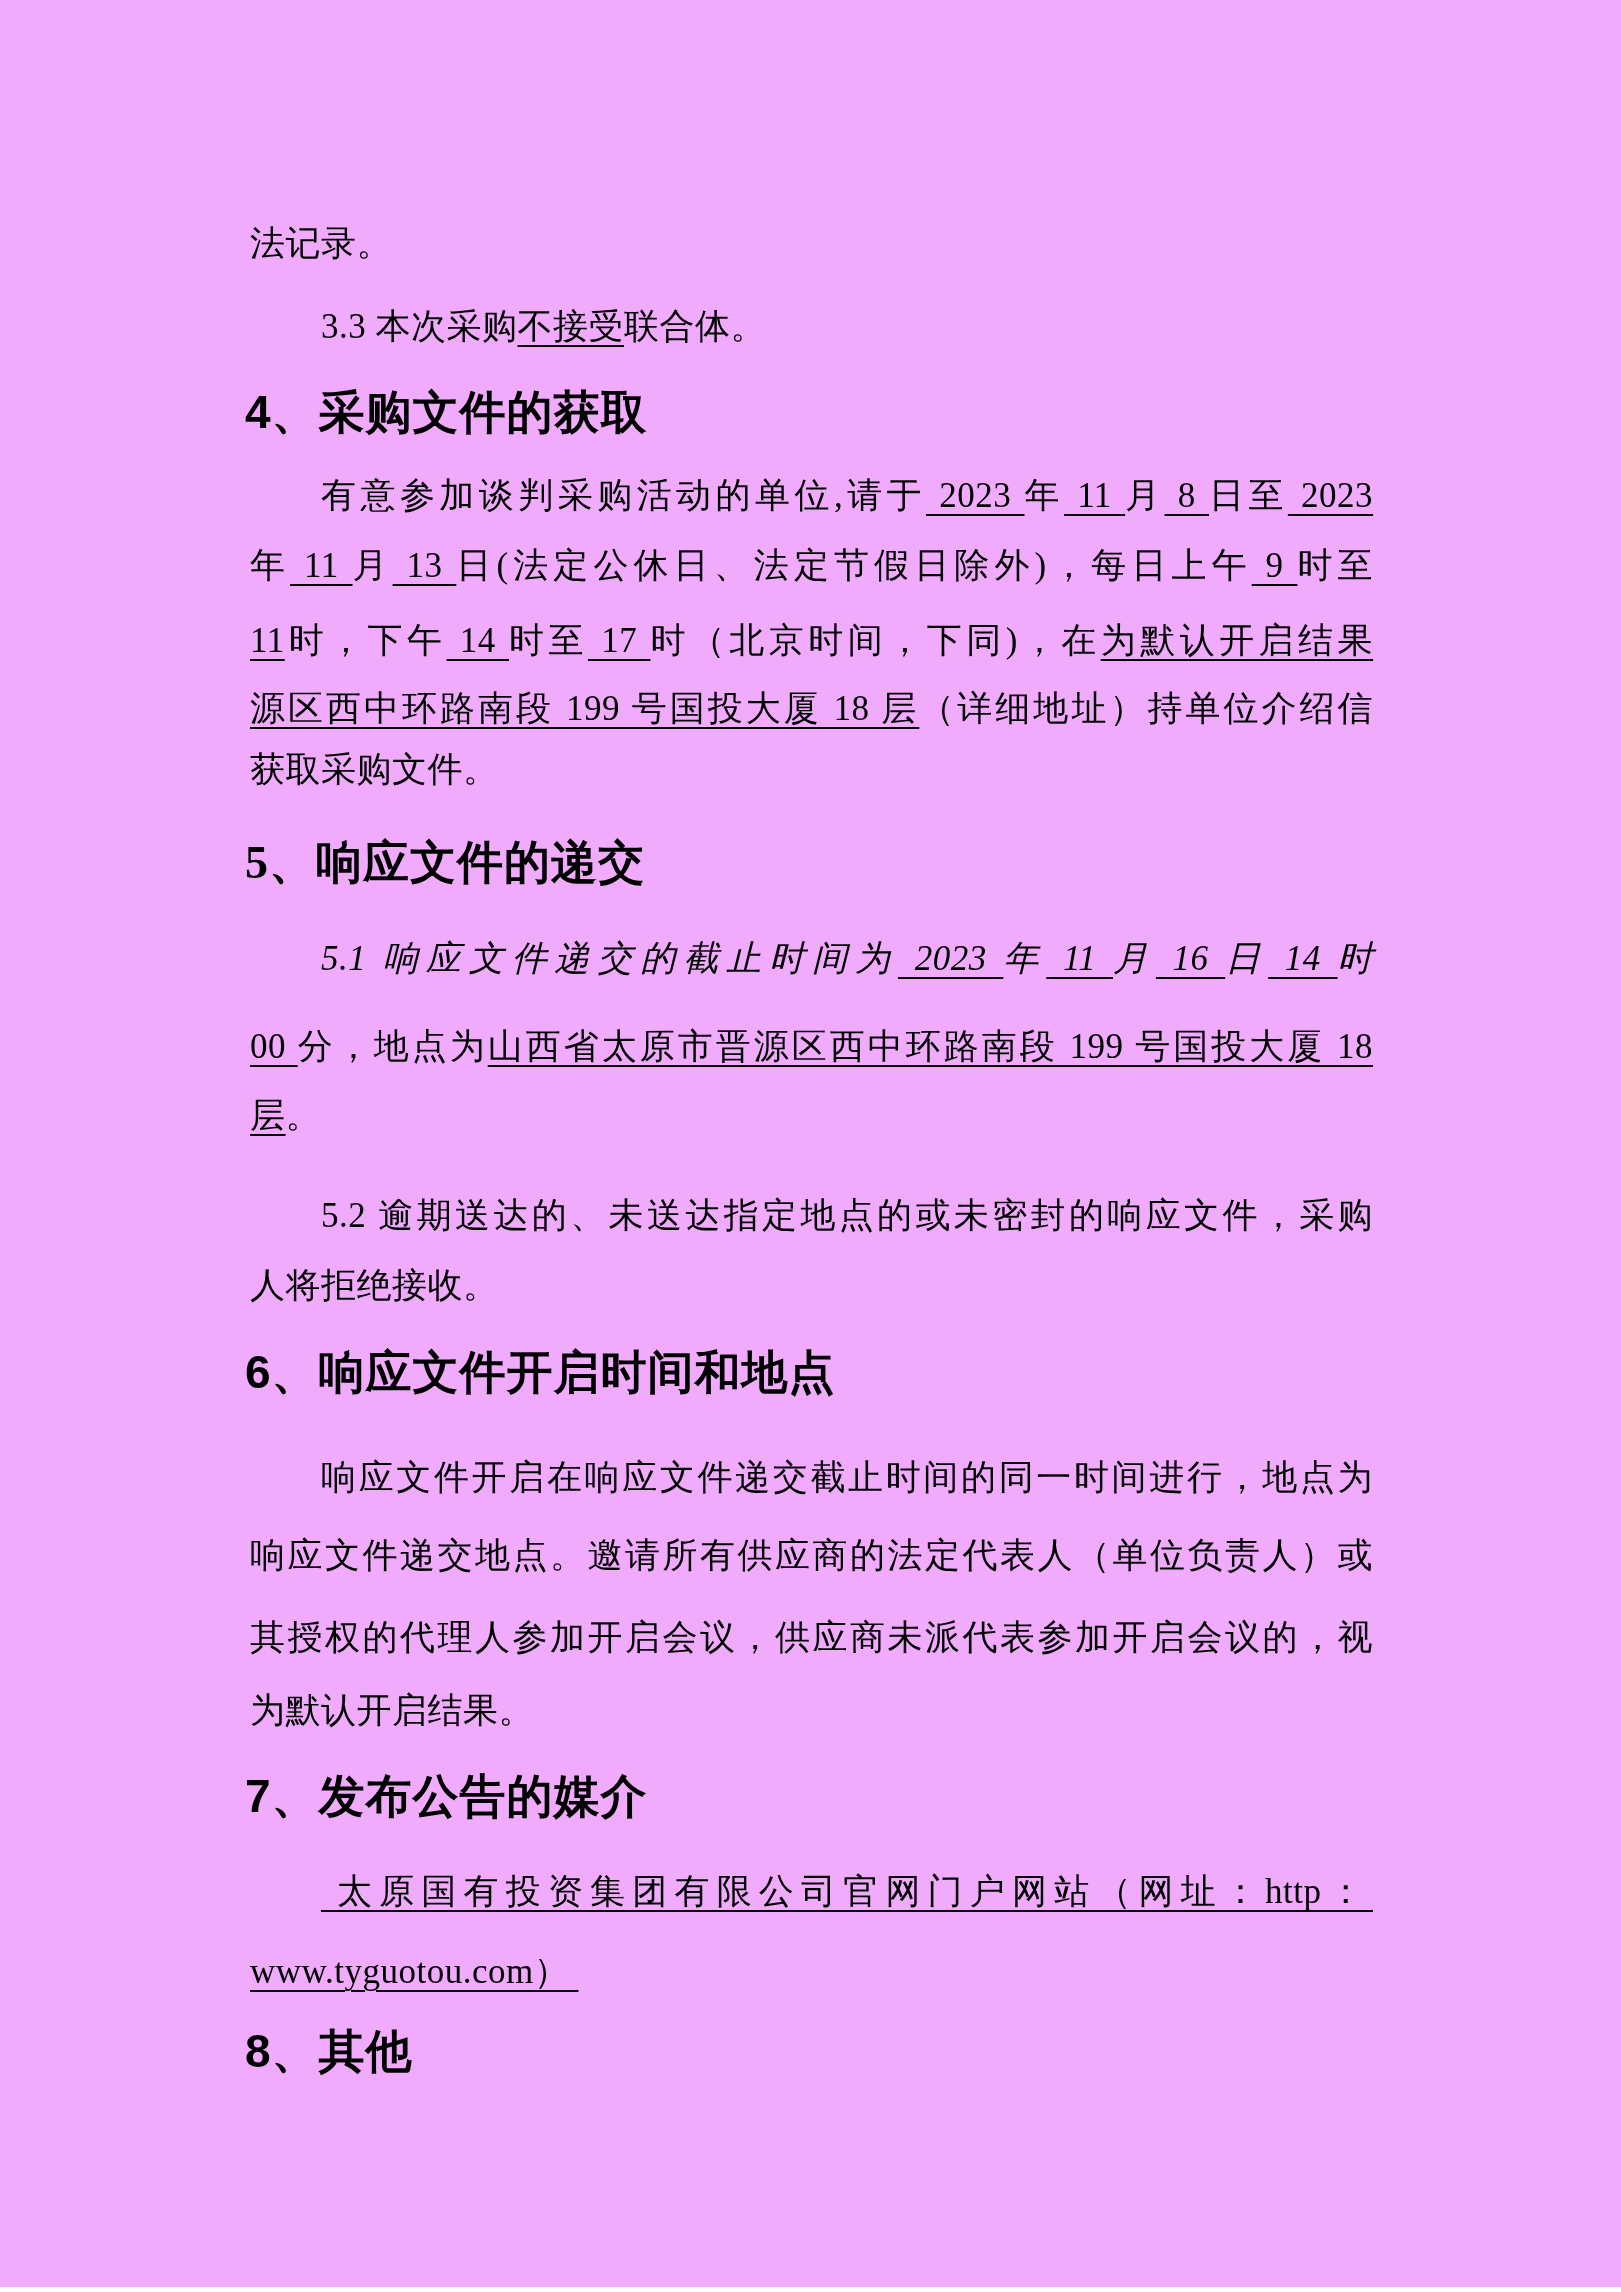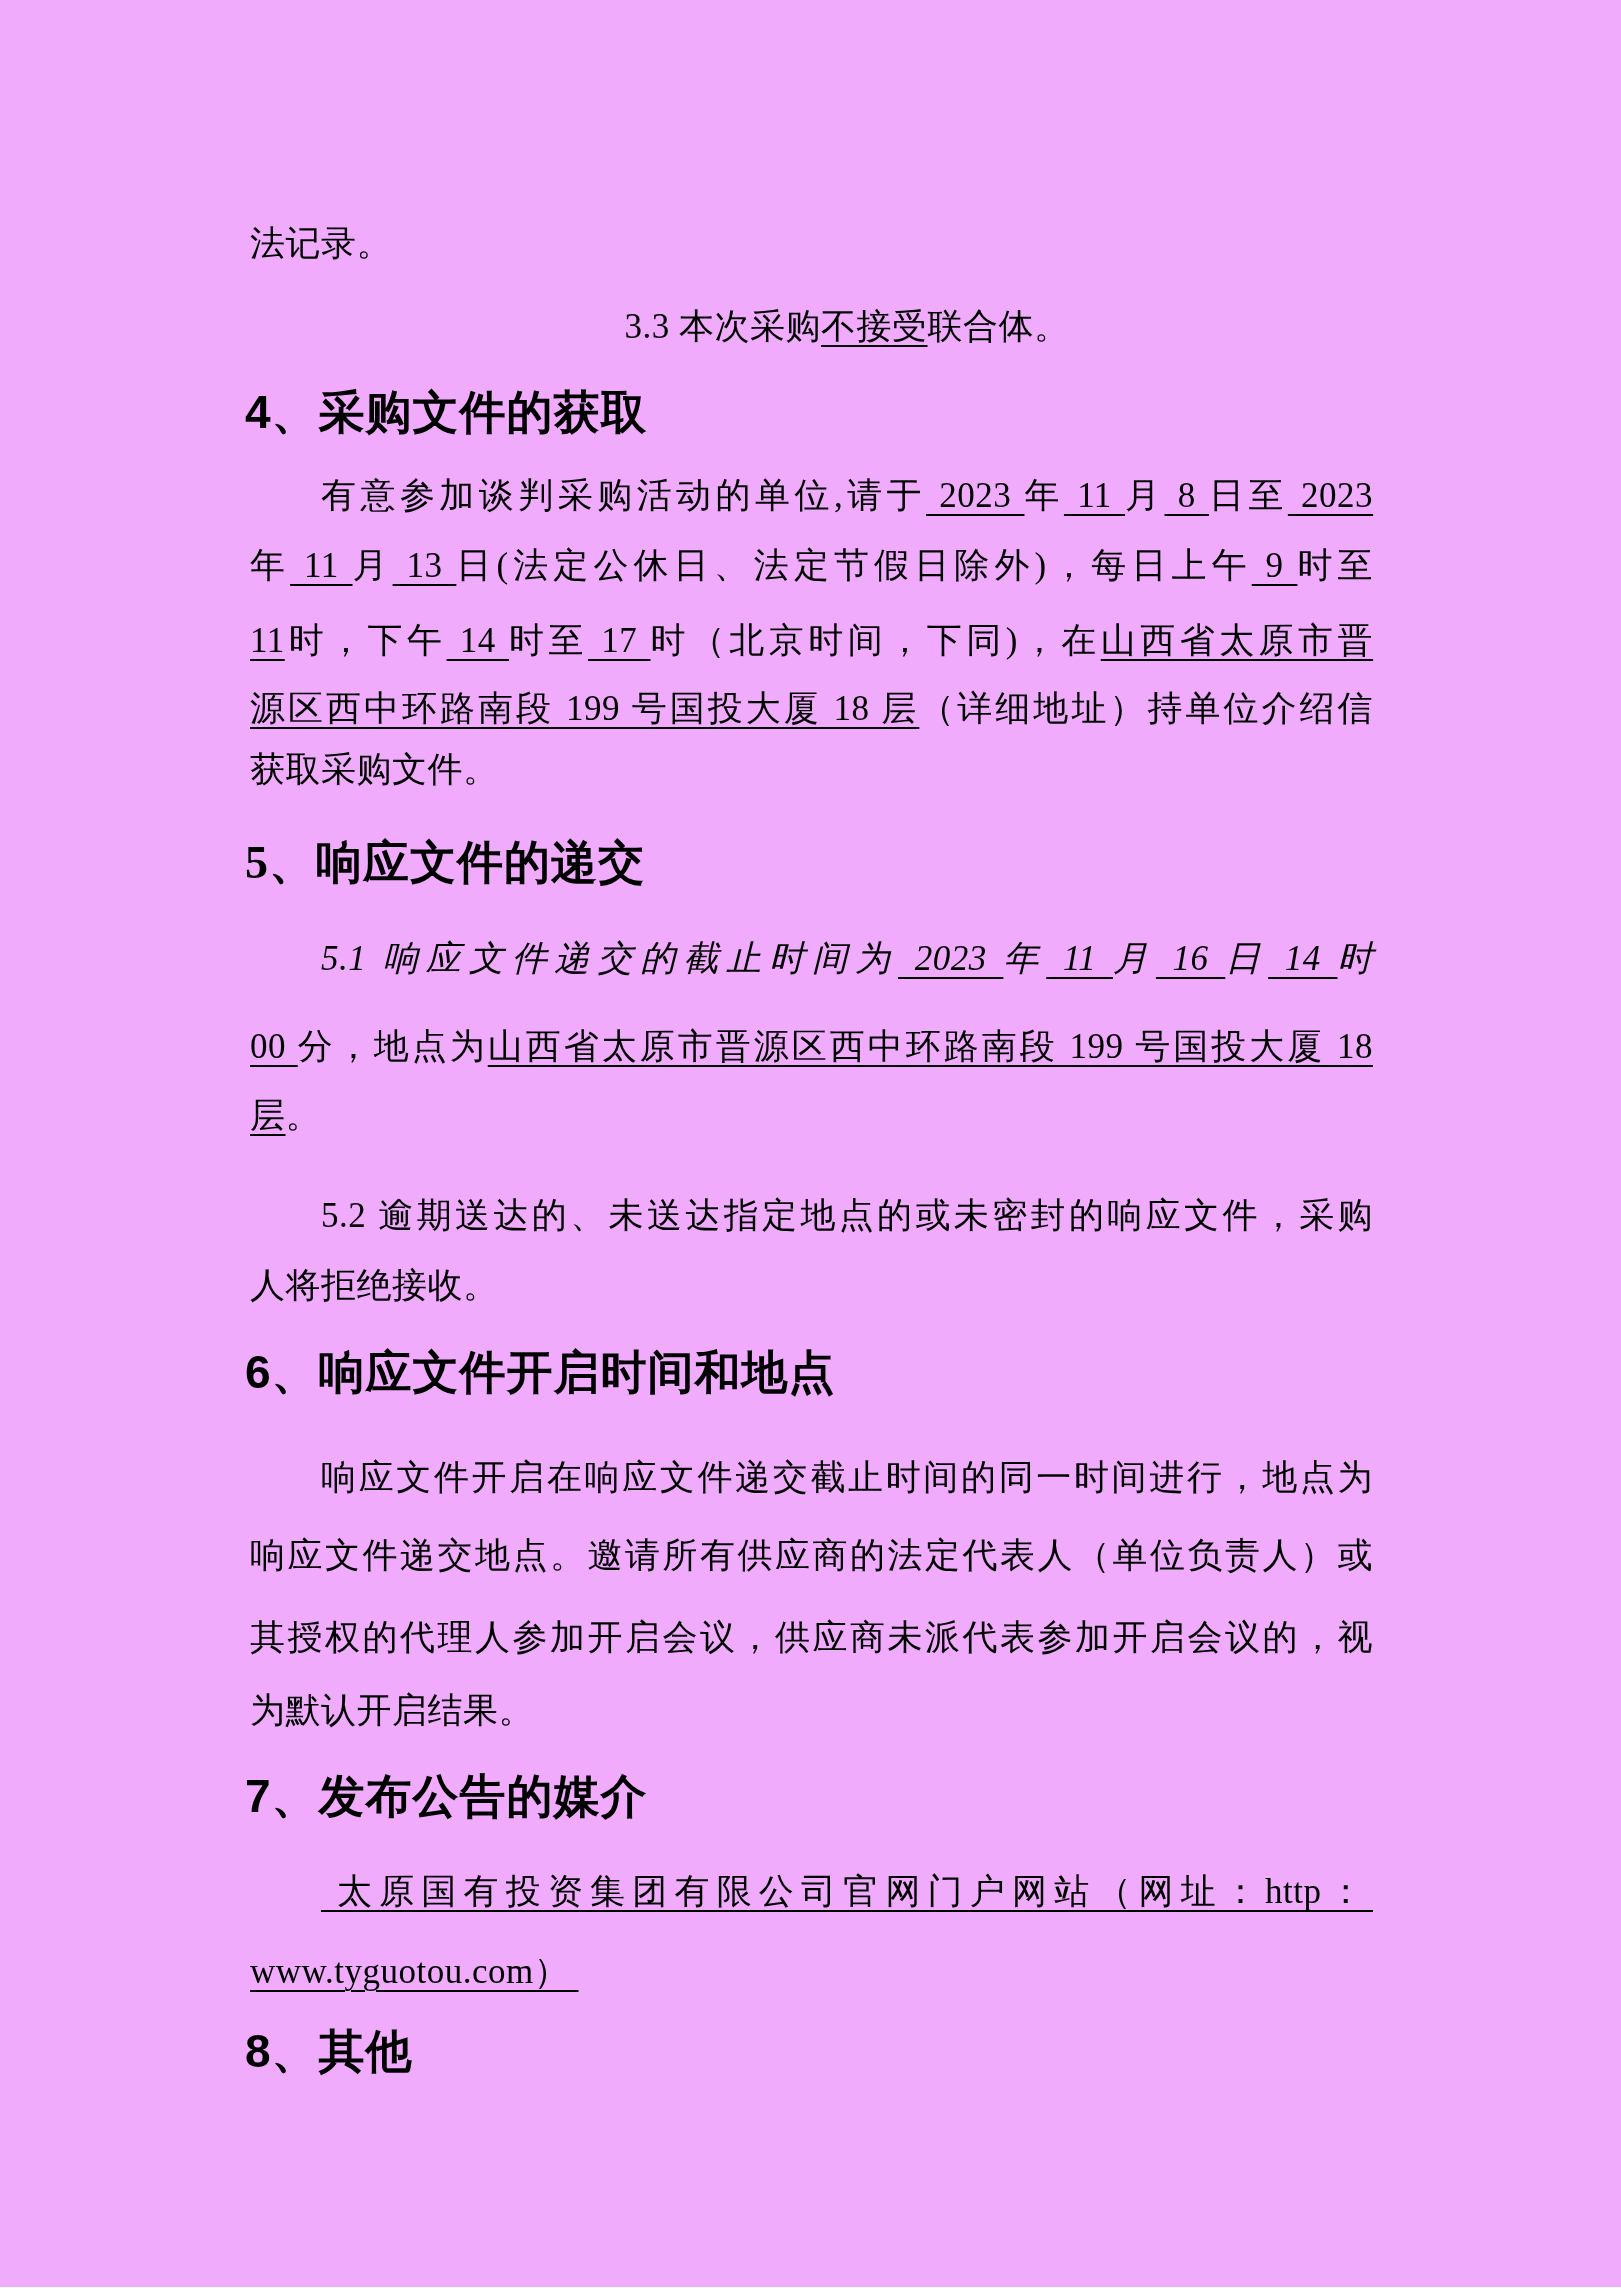--- a/index.html
+++ b/index.html
@@ -48,25 +48,25 @@
     text-underline-offset: 6.9px;
     text-decoration-color: #000000;
   }
 </style>
 </head>
 <body style="background: rgb(255, 255, 255);">
 
 <main class="page">
   <section id="doc-lines">
       <div class="doc-line body" style="top: 216px; color: rgb(0, 0, 0);"><span>法记录。</span></div>
-      <div class="doc-line body indent" style="top: 299px; color: rgb(0, 0, 0); text-align: center;"><span>3.3 本次采购</span><span class="u">不接受</span><span>联合体。</span></div>
+      <div class="doc-line body indent" style="top: 299px; color: rgb(0, 0, 0);"><span>3.3 本次采购</span><span class="u">不接受</span><span>联合体。</span></div>
       <div class="doc-line heading" style="top: 385px; color: rgb(0, 0, 0);"><span>4、采购文件的获取</span></div>
       <div class="doc-line body indent justify" style="top: 456px; color: rgb(0, 0, 0);"><span>有意参加谈判采购活动的单位,请于</span><span class="u"> 2023 </span><span>年</span><span class="u"> 11 </span><span>月</span><span class="u"> 8 </span><span>日至</span><span class="u"> 2023</span></div>
       <div class="doc-line body justify" style="top: 526px; color: rgb(0, 0, 0);"><span>年</span><span class="u"> 11 </span><span>月</span><span class="u"> 13 </span><span>日(法定公休日、法定节假日除外)，每日上午</span><span class="u"> 9 </span><span>时至</span></div>
-      <div class="doc-line body justify" style="top: 601px; color: rgb(0, 0, 0);"><span class="u">11</span><span>时，下午</span><span class="u"> 14 </span><span>时至</span><span class="u"> 17 </span><span>时（北京时间，下同)，在</span><span class="u">山西省太原市晋</span></div>
+      <div class="doc-line body justify" style="top: 601px; color: rgb(0, 0, 0);"><span class="u">11</span><span>时，下午</span><span class="u"> 14 </span><span>时至</span><span class="u"> 17 </span><span>时（北京时间，下同)，在</span><span class="u">为默认开启结果</span></div>
       <div class="doc-line body justify" style="top: 669px; color: rgb(0, 0, 0);"><span class="u">源区西中环路南段 199 号国投大厦 18 层</span><span>（详细地址）持单位介绍信</span></div>
       <div class="doc-line body" style="top: 742px; color: rgb(0, 0, 0);"><span>获取采购文件。</span></div>
       <div class="doc-line heading" style="top: 835px; color: rgb(0, 0, 0); font-family: Liberation Serif, serif;"><span>5、响应文件的递交</span></div>
       <div class="doc-line body indent justify" style="top: 919px; color: rgb(0, 0, 0); font-style: italic;"><span>5.1 响应文件递交的截止时间为</span><span class="u"> 2023 </span><span>年</span><span class="u"> 11 </span><span>月</span><span class="u"> 16 </span><span>日</span><span class="u"> 14 </span><span>时</span></div>
       <div class="doc-line body justify" style="top: 1007px; color: rgb(0, 0, 0);"><span class="u">00 </span><span>分，地点为</span><span class="u">山西省太原市晋源区西中环路南段 199 号国投大厦 18</span></div>
       <div class="doc-line body" style="top: 1088px; color: rgb(0, 0, 0);"><span class="u">层</span><span>。</span></div>
       <div class="doc-line body indent justify" style="top: 1176px; color: rgb(0, 0, 0);"><span>5.2 逾期送达的、未送达指定地点的或未密封的响应文件，采购</span></div>
       <div class="doc-line body" style="top: 1258px; color: rgb(0, 0, 0);"><span>人将拒绝接收。</span></div>
       <div class="doc-line heading" style="top: 1345px; color: rgb(0, 0, 0);"><span>6、响应文件开启时间和地点</span></div>
       <div class="doc-line body indent justify" style="top: 1438px; color: rgb(0, 0, 0);"><span>响应文件开启在响应文件递交截止时间的同一时间进行，地点为</span></div>

